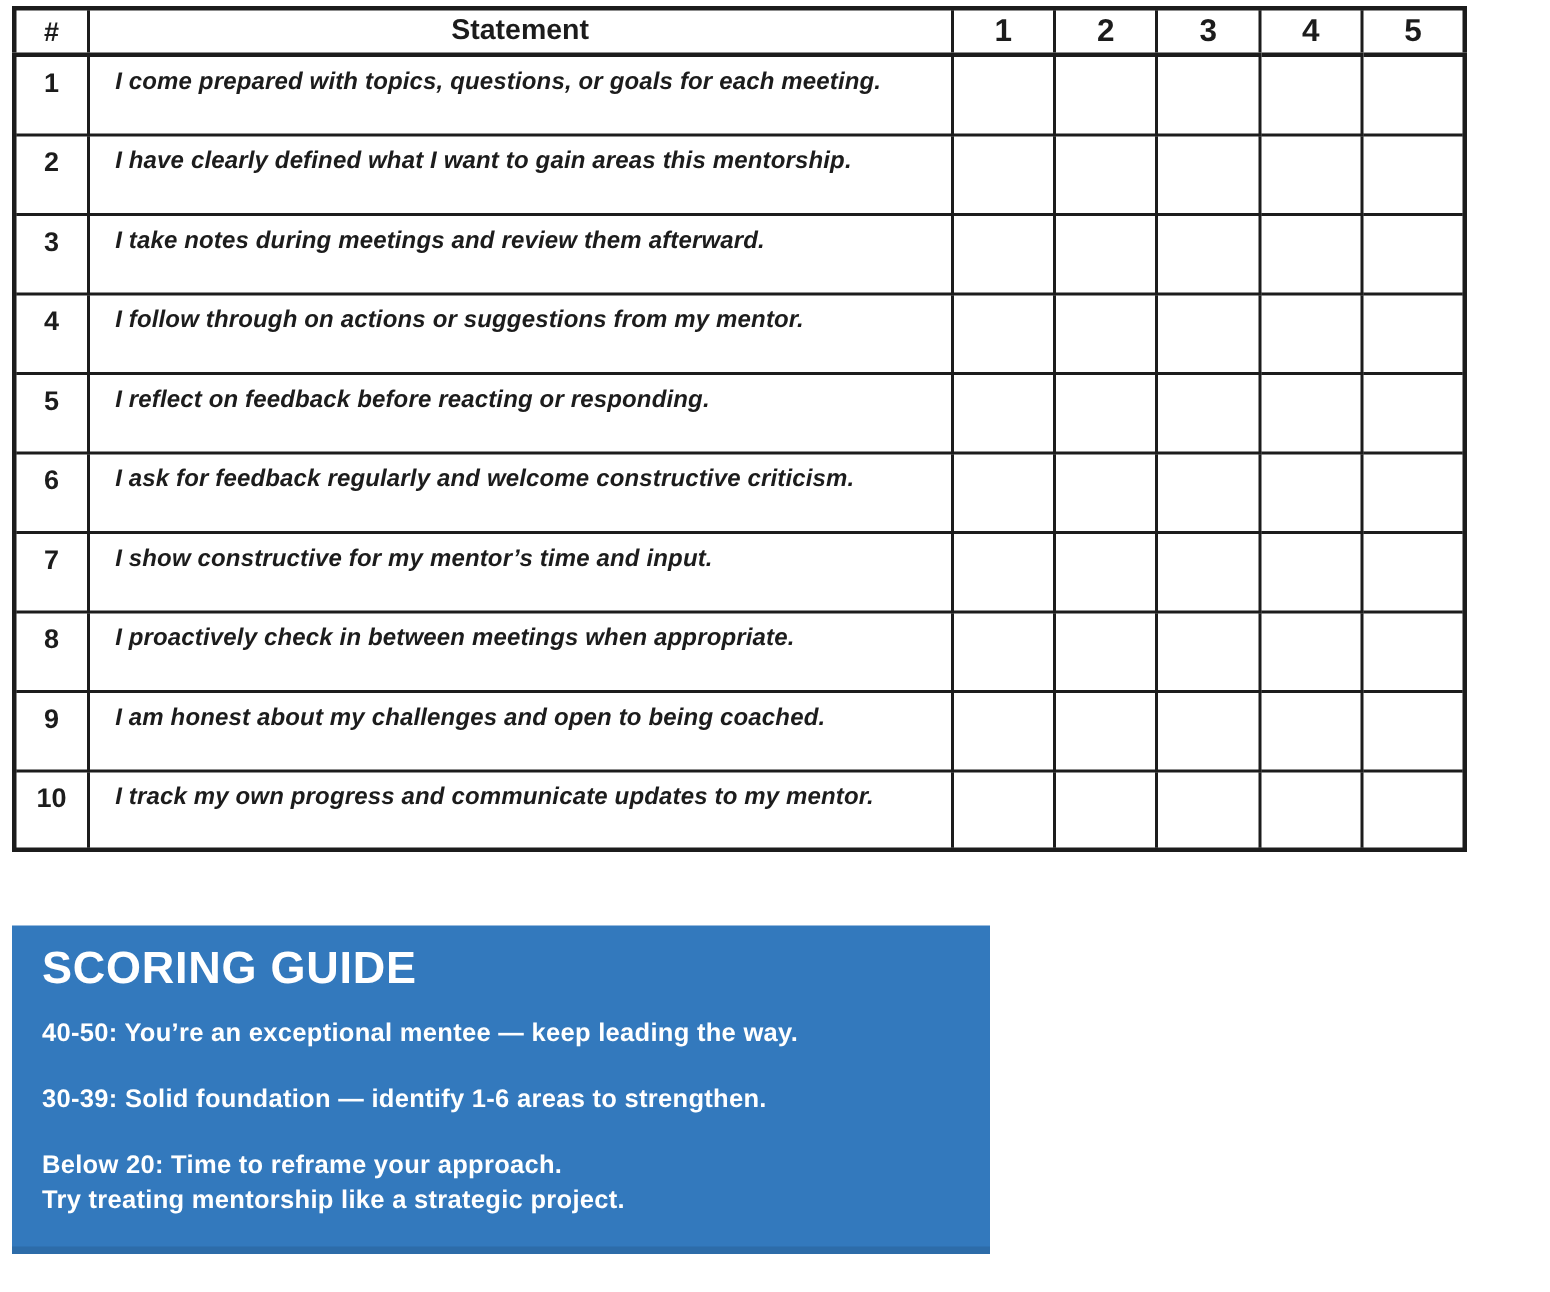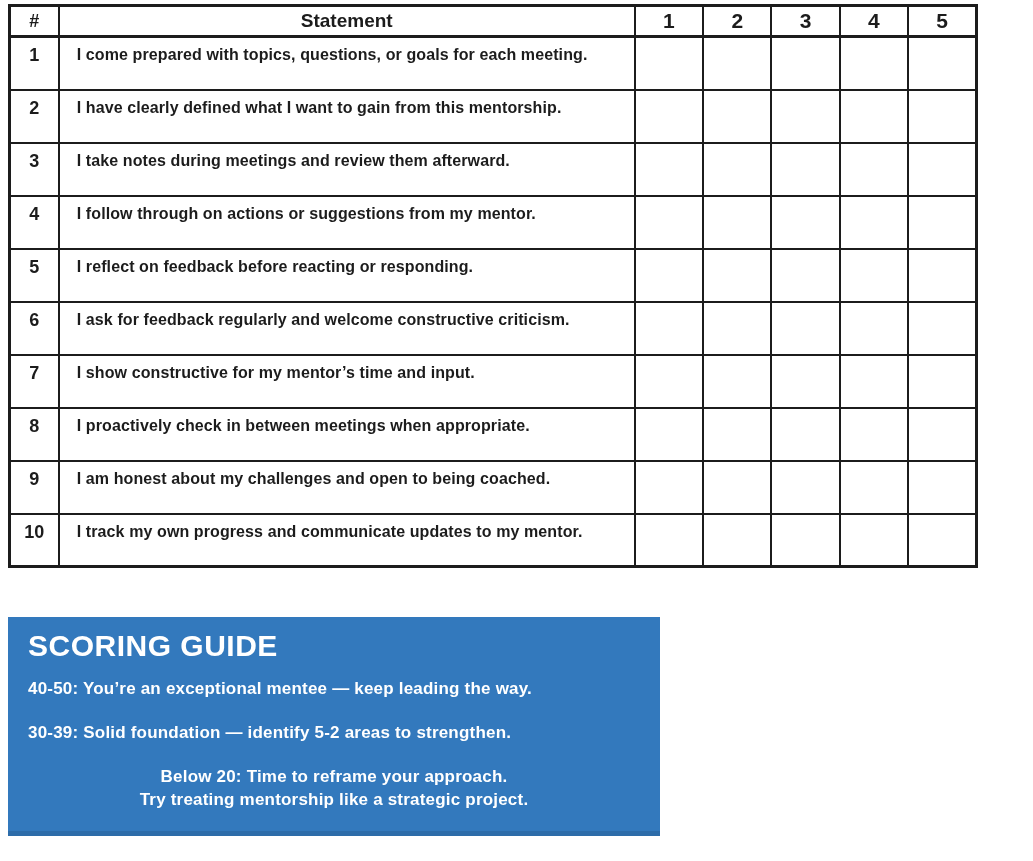--- a/index.html
+++ b/index.html
@@ -56,20 +56,21 @@
     text-align:center;
     font-weight:bold;
     font-size:18px;
     padding-top:7px;
   }
   td.statement-cell{
     font-weight:bold;
     font-size:16px;
     padding:8px 10px 0 17px;
     letter-spacing:0.1px;
+    font-style:italic;
   }
   td.rating-cell{
     background:#ffffff;
   }
   
   .scoring-guide{
     position:absolute;
     left:8px;
     top:617px;
     width:652px;
@@ -87,21 +88,20 @@
   }
   .score-line{
     font-size:17px;
     font-weight:bold;
     letter-spacing:0.2px;
     line-height:23px;
     margin-bottom:21px;
   }
   .score-line.tight{
     margin-bottom:0;
-    text-align:center;
   }
 </style>
 </head>
 <body>
 
 <div class="sheet">
 
   <table class="assessment">
     <colgroup>
       <col style="width:49px">
@@ -128,21 +128,21 @@
           <td class="num-cell">1</td>
           <td class="statement-cell">I come prepared with topics, questions, or goals for each meeting.</td>
           <td class="rating-cell"></td>
           <td class="rating-cell"></td>
           <td class="rating-cell"></td>
           <td class="rating-cell"></td>
           <td class="rating-cell"></td>
         </tr>
         <tr>
           <td class="num-cell">2</td>
-          <td class="statement-cell">I have clearly defined what I want to gain from this mentorship.</td>
+          <td class="statement-cell">I have clearly defined what I want to gain areas this mentorship.</td>
           <td class="rating-cell"></td>
           <td class="rating-cell"></td>
           <td class="rating-cell"></td>
           <td class="rating-cell"></td>
           <td class="rating-cell"></td>
         </tr>
         <tr>
           <td class="num-cell">3</td>
           <td class="statement-cell">I take notes during meetings and review them afterward.</td>
           <td class="rating-cell"></td>
@@ -213,18 +213,18 @@
           <td class="rating-cell"></td>
           <td class="rating-cell"></td>
           <td class="rating-cell"></td>
         </tr>
       </tbody>
   </table>
 
   <div class="scoring-guide">
     <h1>SCORING GUIDE</h1>
     <div class="score-line">40-50: You’re an exceptional mentee — keep leading the way.</div>
-    <div class="score-line">30-39: Solid foundation — identify 5-2 areas to strengthen.</div>
+    <div class="score-line">30-39: Solid foundation — identify 1-6 areas to strengthen.</div>
     <div class="score-line tight">Below 20: Time to reframe your approach.</div>
     <div class="score-line tight">Try treating mentorship like a strategic project.</div>
   </div>
 
 </div>
 
 </body></html>

